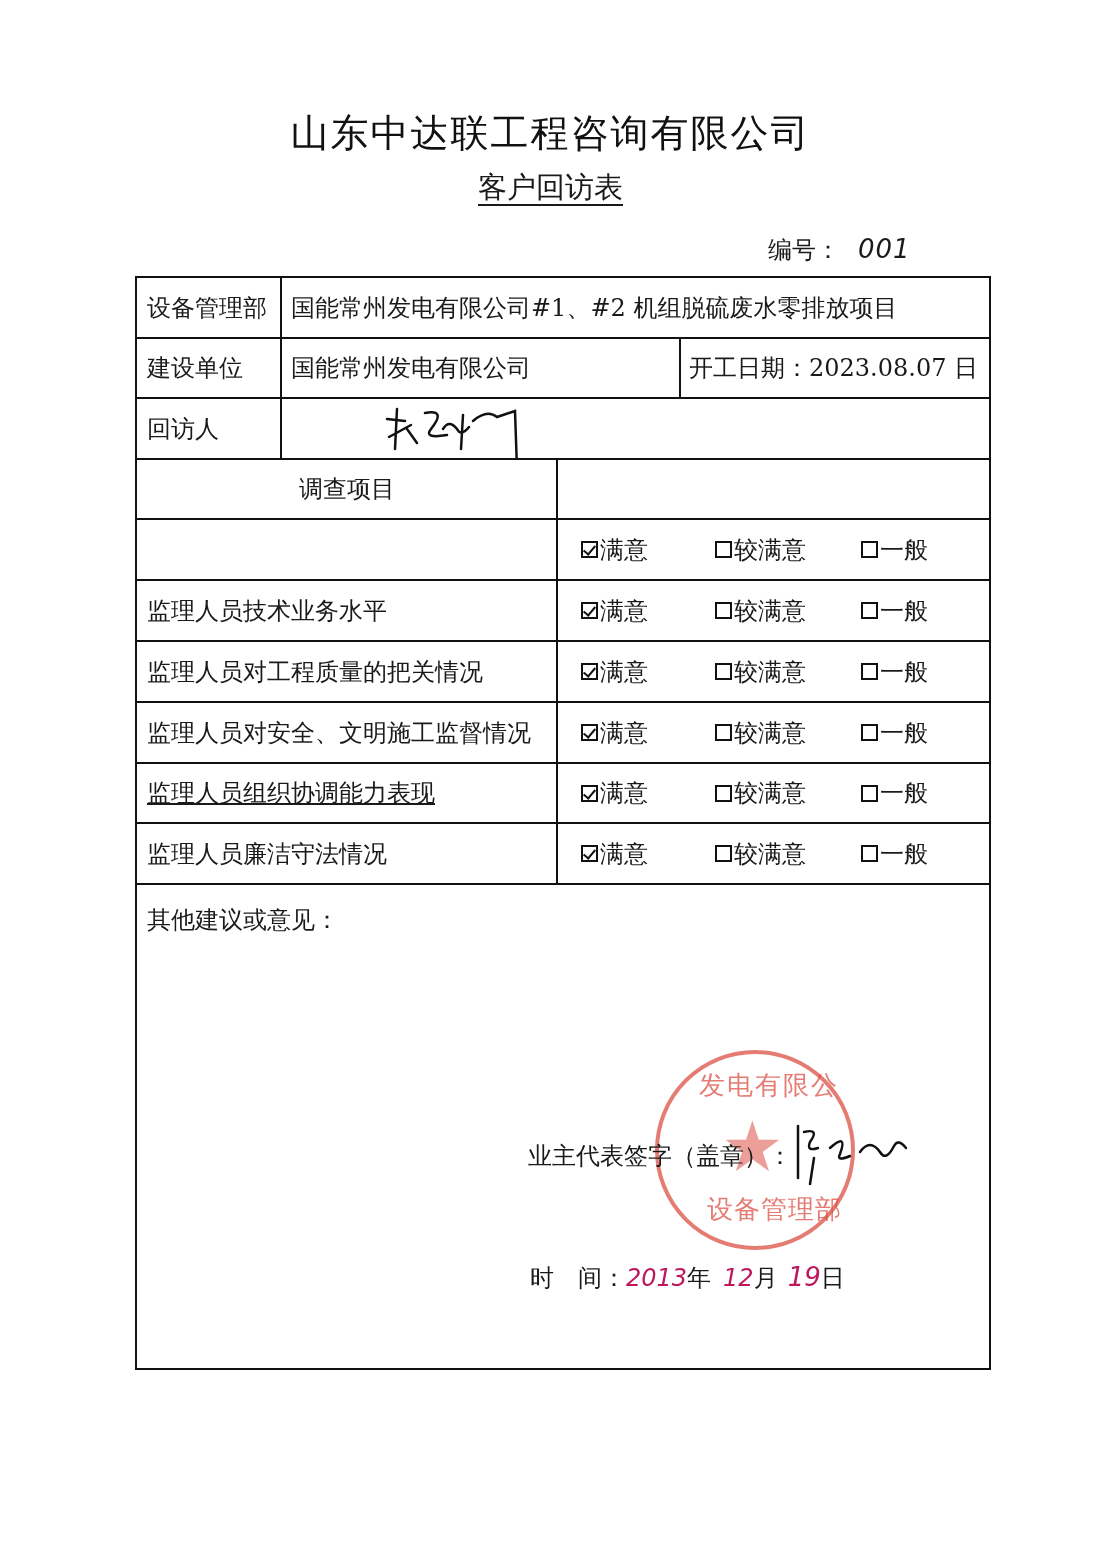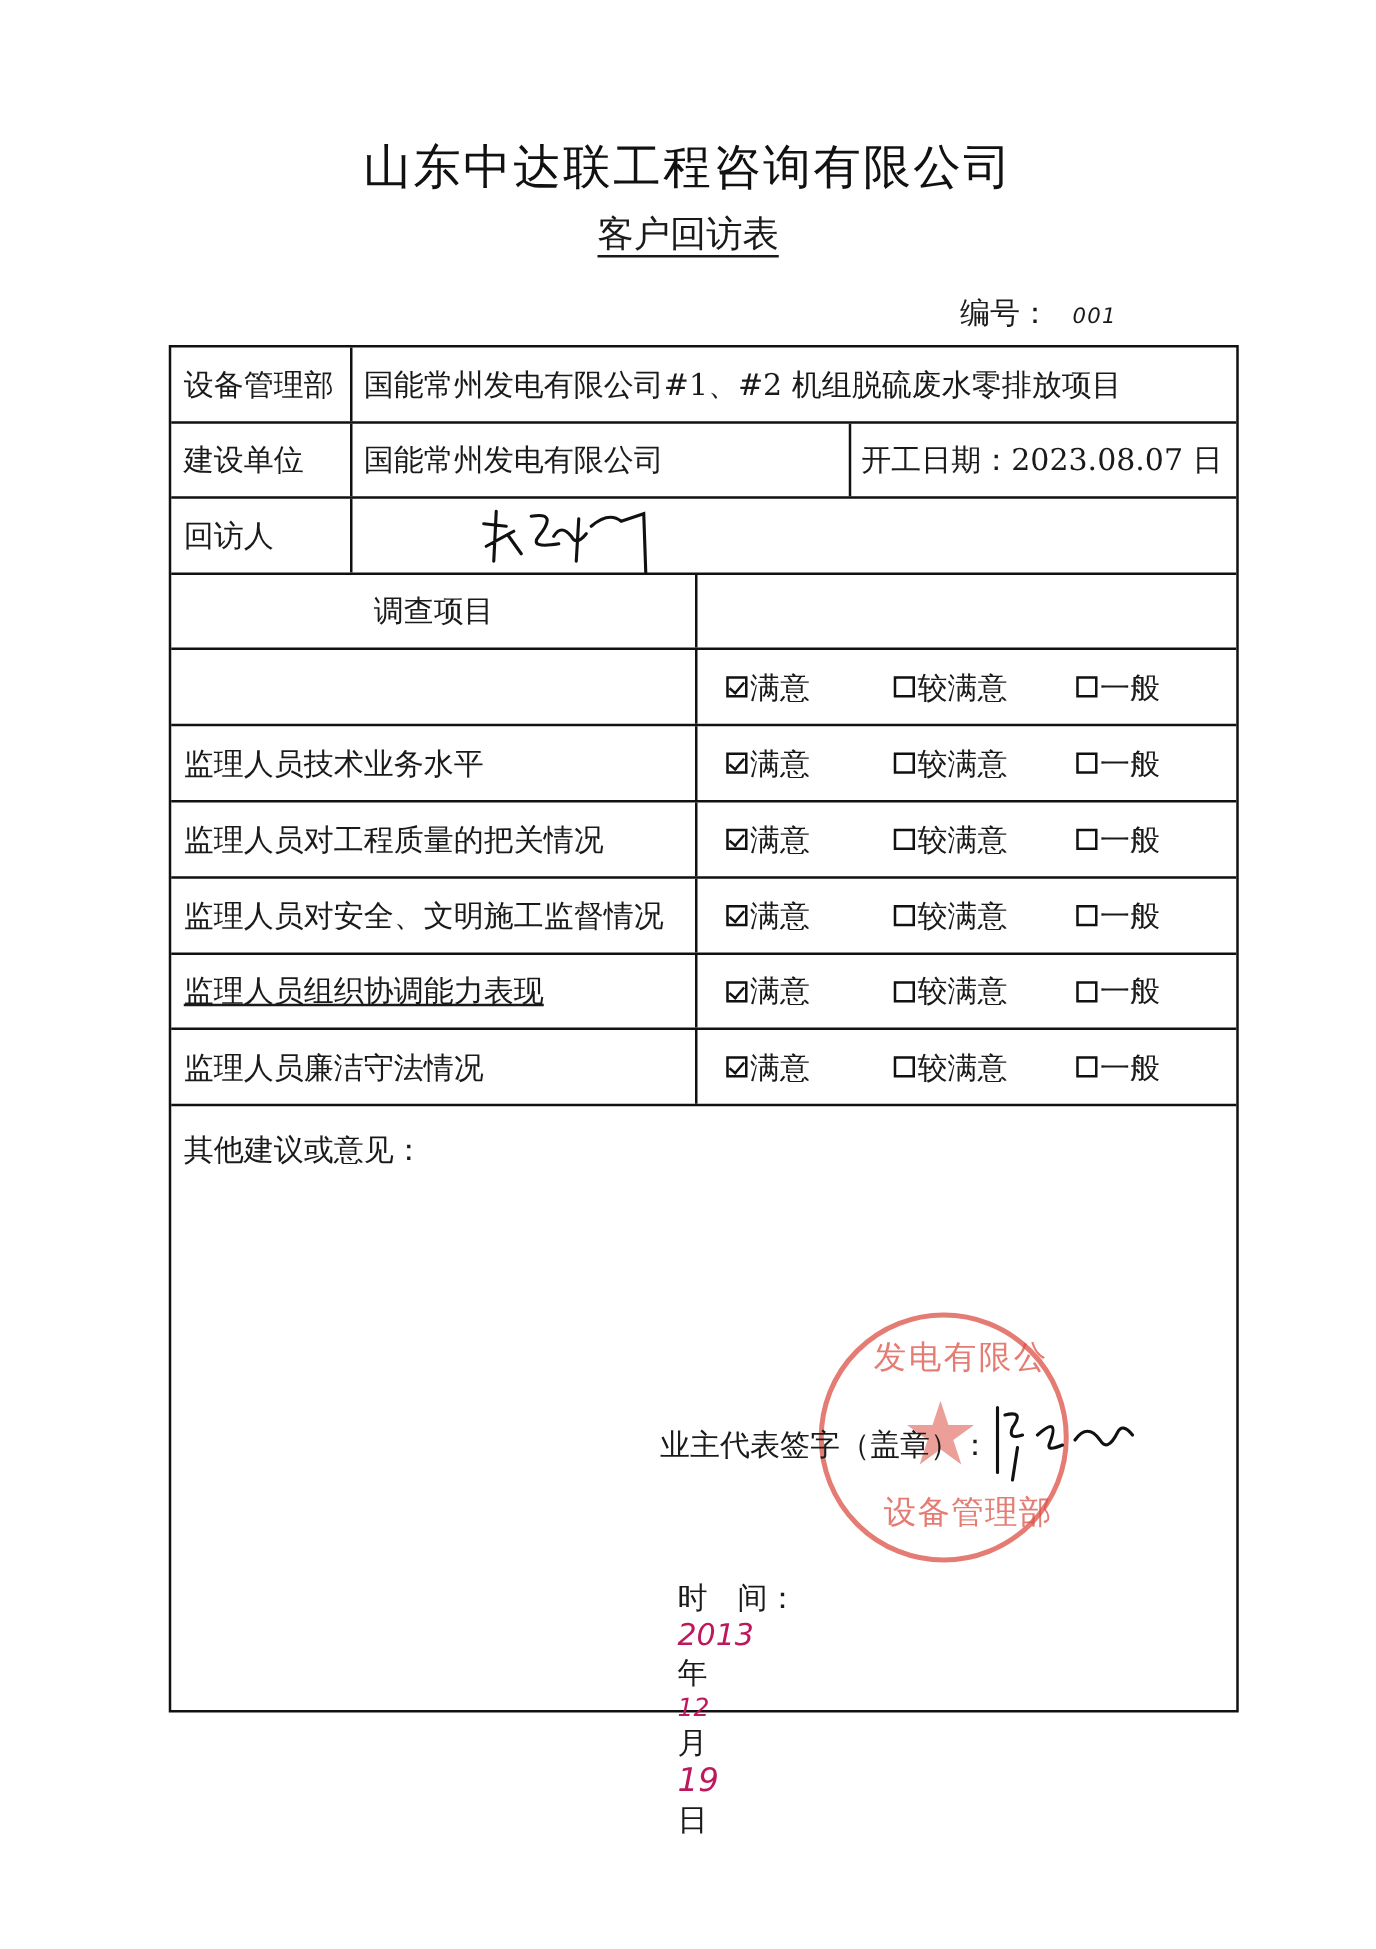--- a/index.html
+++ b/index.html
@@ -15,21 +15,21 @@
   .subtitle {
     left: 0; width: 1101px; top: 168px; text-align: center;
   }
   .subtitle span {
     font-size: 29px; text-decoration: underline; text-underline-offset: 7px; text-decoration-thickness: 2px;
   }
   .serial {
     left: 768px; top: 234px; font-size: 24px;
   }
   .serial .hand {
-    font-family: "DejaVu Sans", sans-serif; font-style: italic; font-size: 17px; margin-left: 18px; letter-spacing: 1px;
+    font-family: "DejaVu Sans", sans-serif; font-style: italic; font-size: 26px; margin-left: 18px; letter-spacing: 1px;
   }
   .form {
     left: 135px; top: 276px; width: 856px; height: 1094px;
     border: 2px solid #111; box-sizing: border-box;
   }
   .row { position: absolute; left: 0; right: 0; border-bottom: 2px solid #111; box-sizing: border-box; }
   .cell { position: absolute; top: 0; bottom: 0; display: flex; align-items: center; font-size: 24px; box-sizing: border-box; }
   .vline { position: absolute; top: 0; bottom: 0; border-left: 2px solid #111; }
   .ratings { display: flex; align-items: center; }
   .opt { display: inline-flex; align-items: center; font-size: 24px; }
@@ -219,21 +219,21 @@
 
 <div class="abs sig-line" style="left:528px; top:1140px;">
   <span>业主代表签字（盖章）：</span>
 </div>
 <div class="abs" style="left:790px; top:1118px;">
   <svg width="130" height="70" viewBox="0 0 130 70">
     <path d="M8 8 L8 60 M14 14 Q30 10 20 24 Q16 34 28 30 M24 40 L20 66 M40 30 Q58 14 50 36 Q46 44 60 38 M70 34 Q80 20 90 34 Q96 44 104 28 Q108 20 116 30" stroke="#111" stroke-width="2.5" fill="none" stroke-linecap="round"></path>
   </svg>
 </div>
 
-<div class="abs sig-line" style="left:530px; top:1262px; display:flex; align-items:baseline;flex-direction:column;">
+<div class="abs sig-line" style="left:530px; top:1262px; display:flex; align-items:baseline;">
   <span>时　间：</span>
   <span class="hand-sig" style="font-size:24px;">2013</span>
   <span>年</span>
-  <span class="hand-sig" style="font-size:20px; margin-left:12px;">12</span>
+  <span class="hand-sig" style="font-size:24px; margin-left:12px;">12</span>
   <span>月</span>
   <span class="hand-sig" style="font-size:26px; margin-left:10px;">19</span>
   <span>日</span>
 </div>
 
 </body></html>

